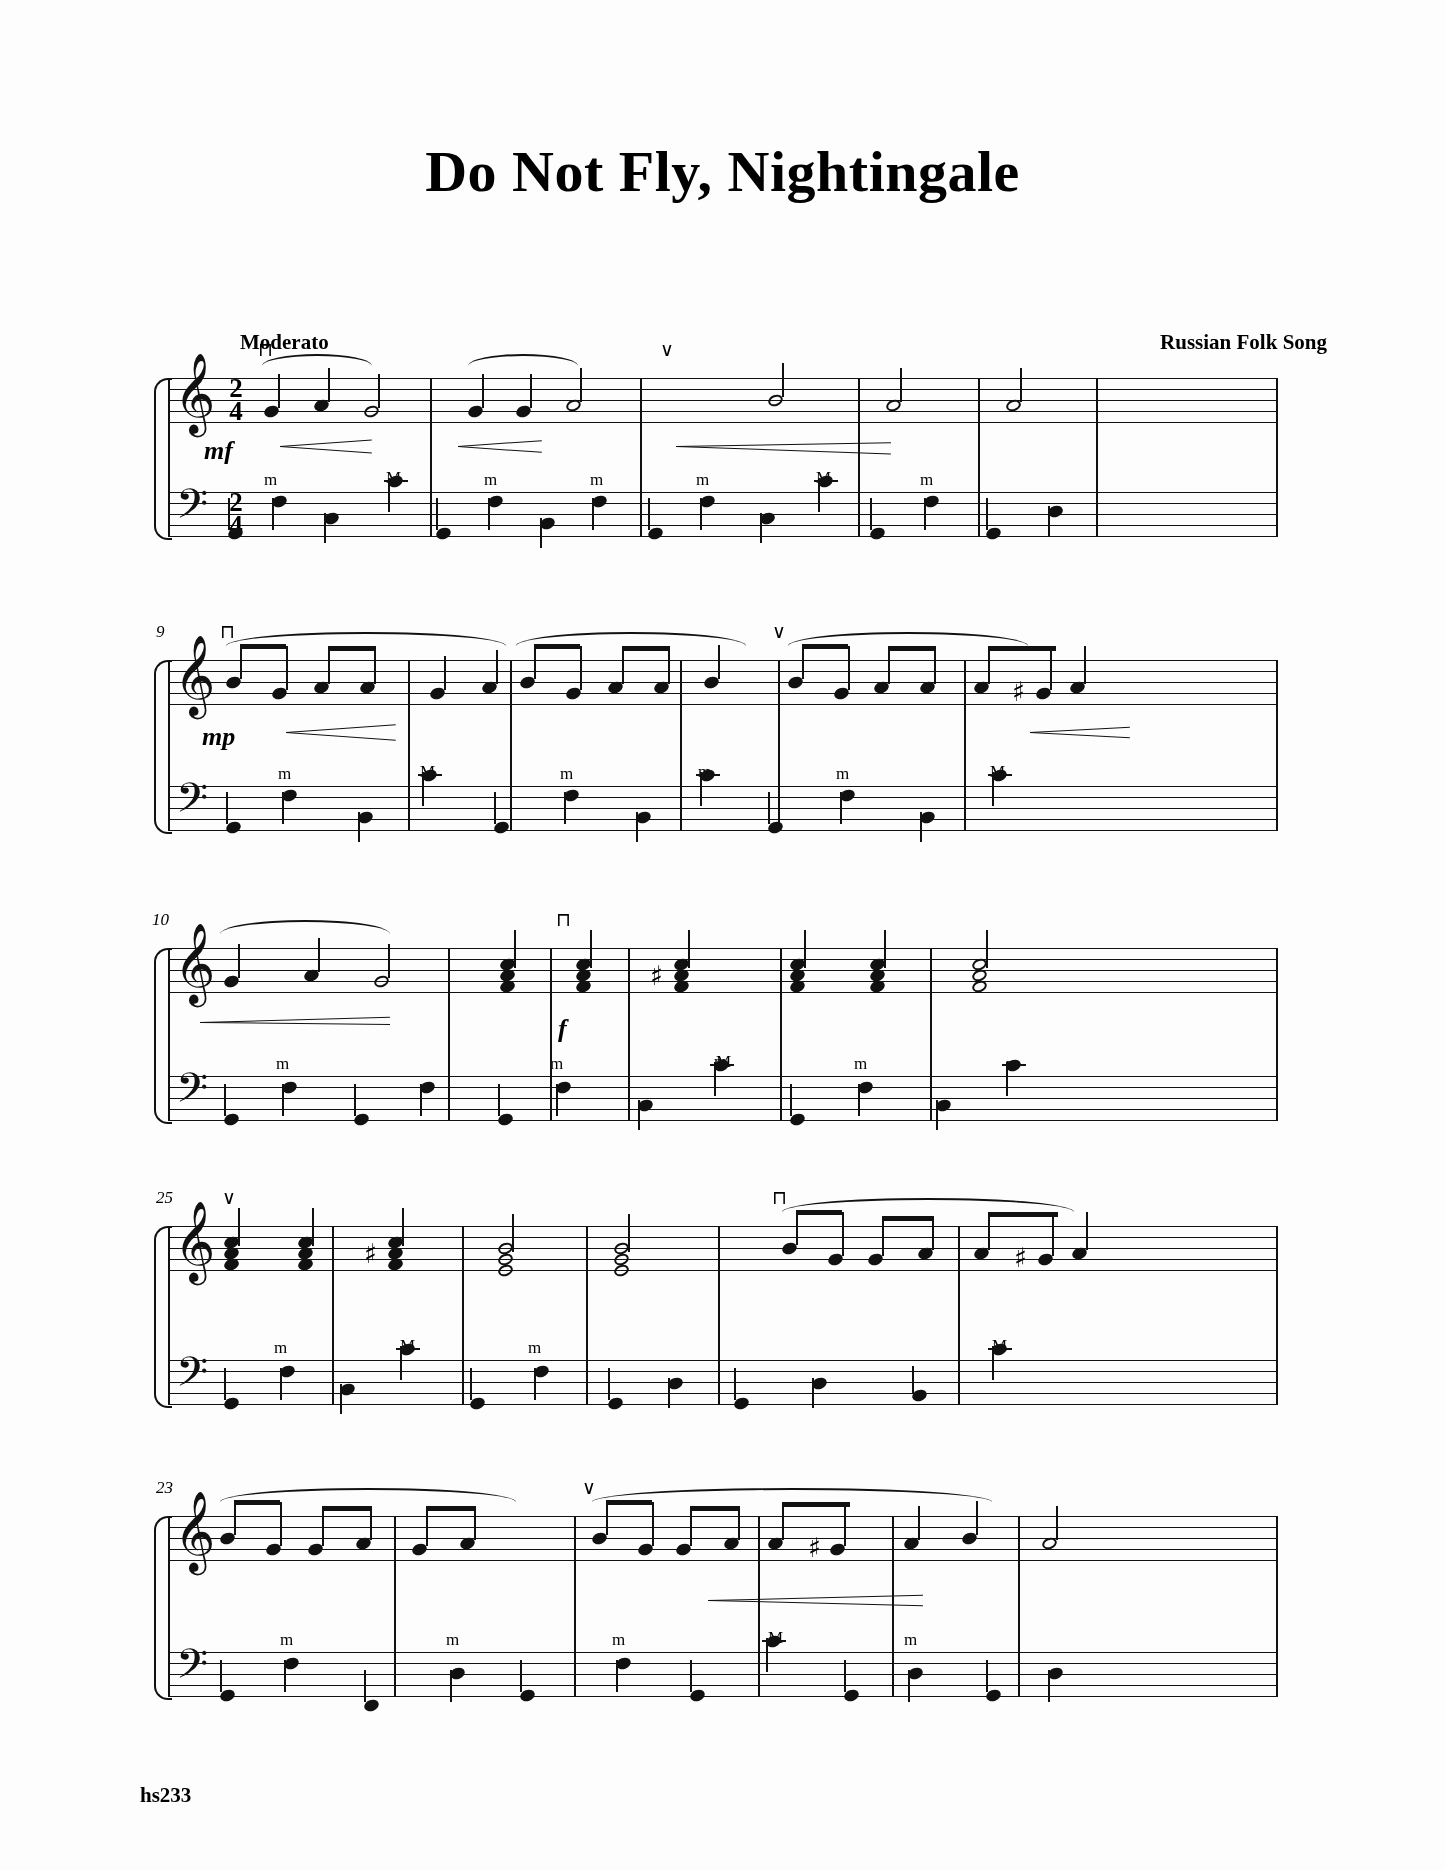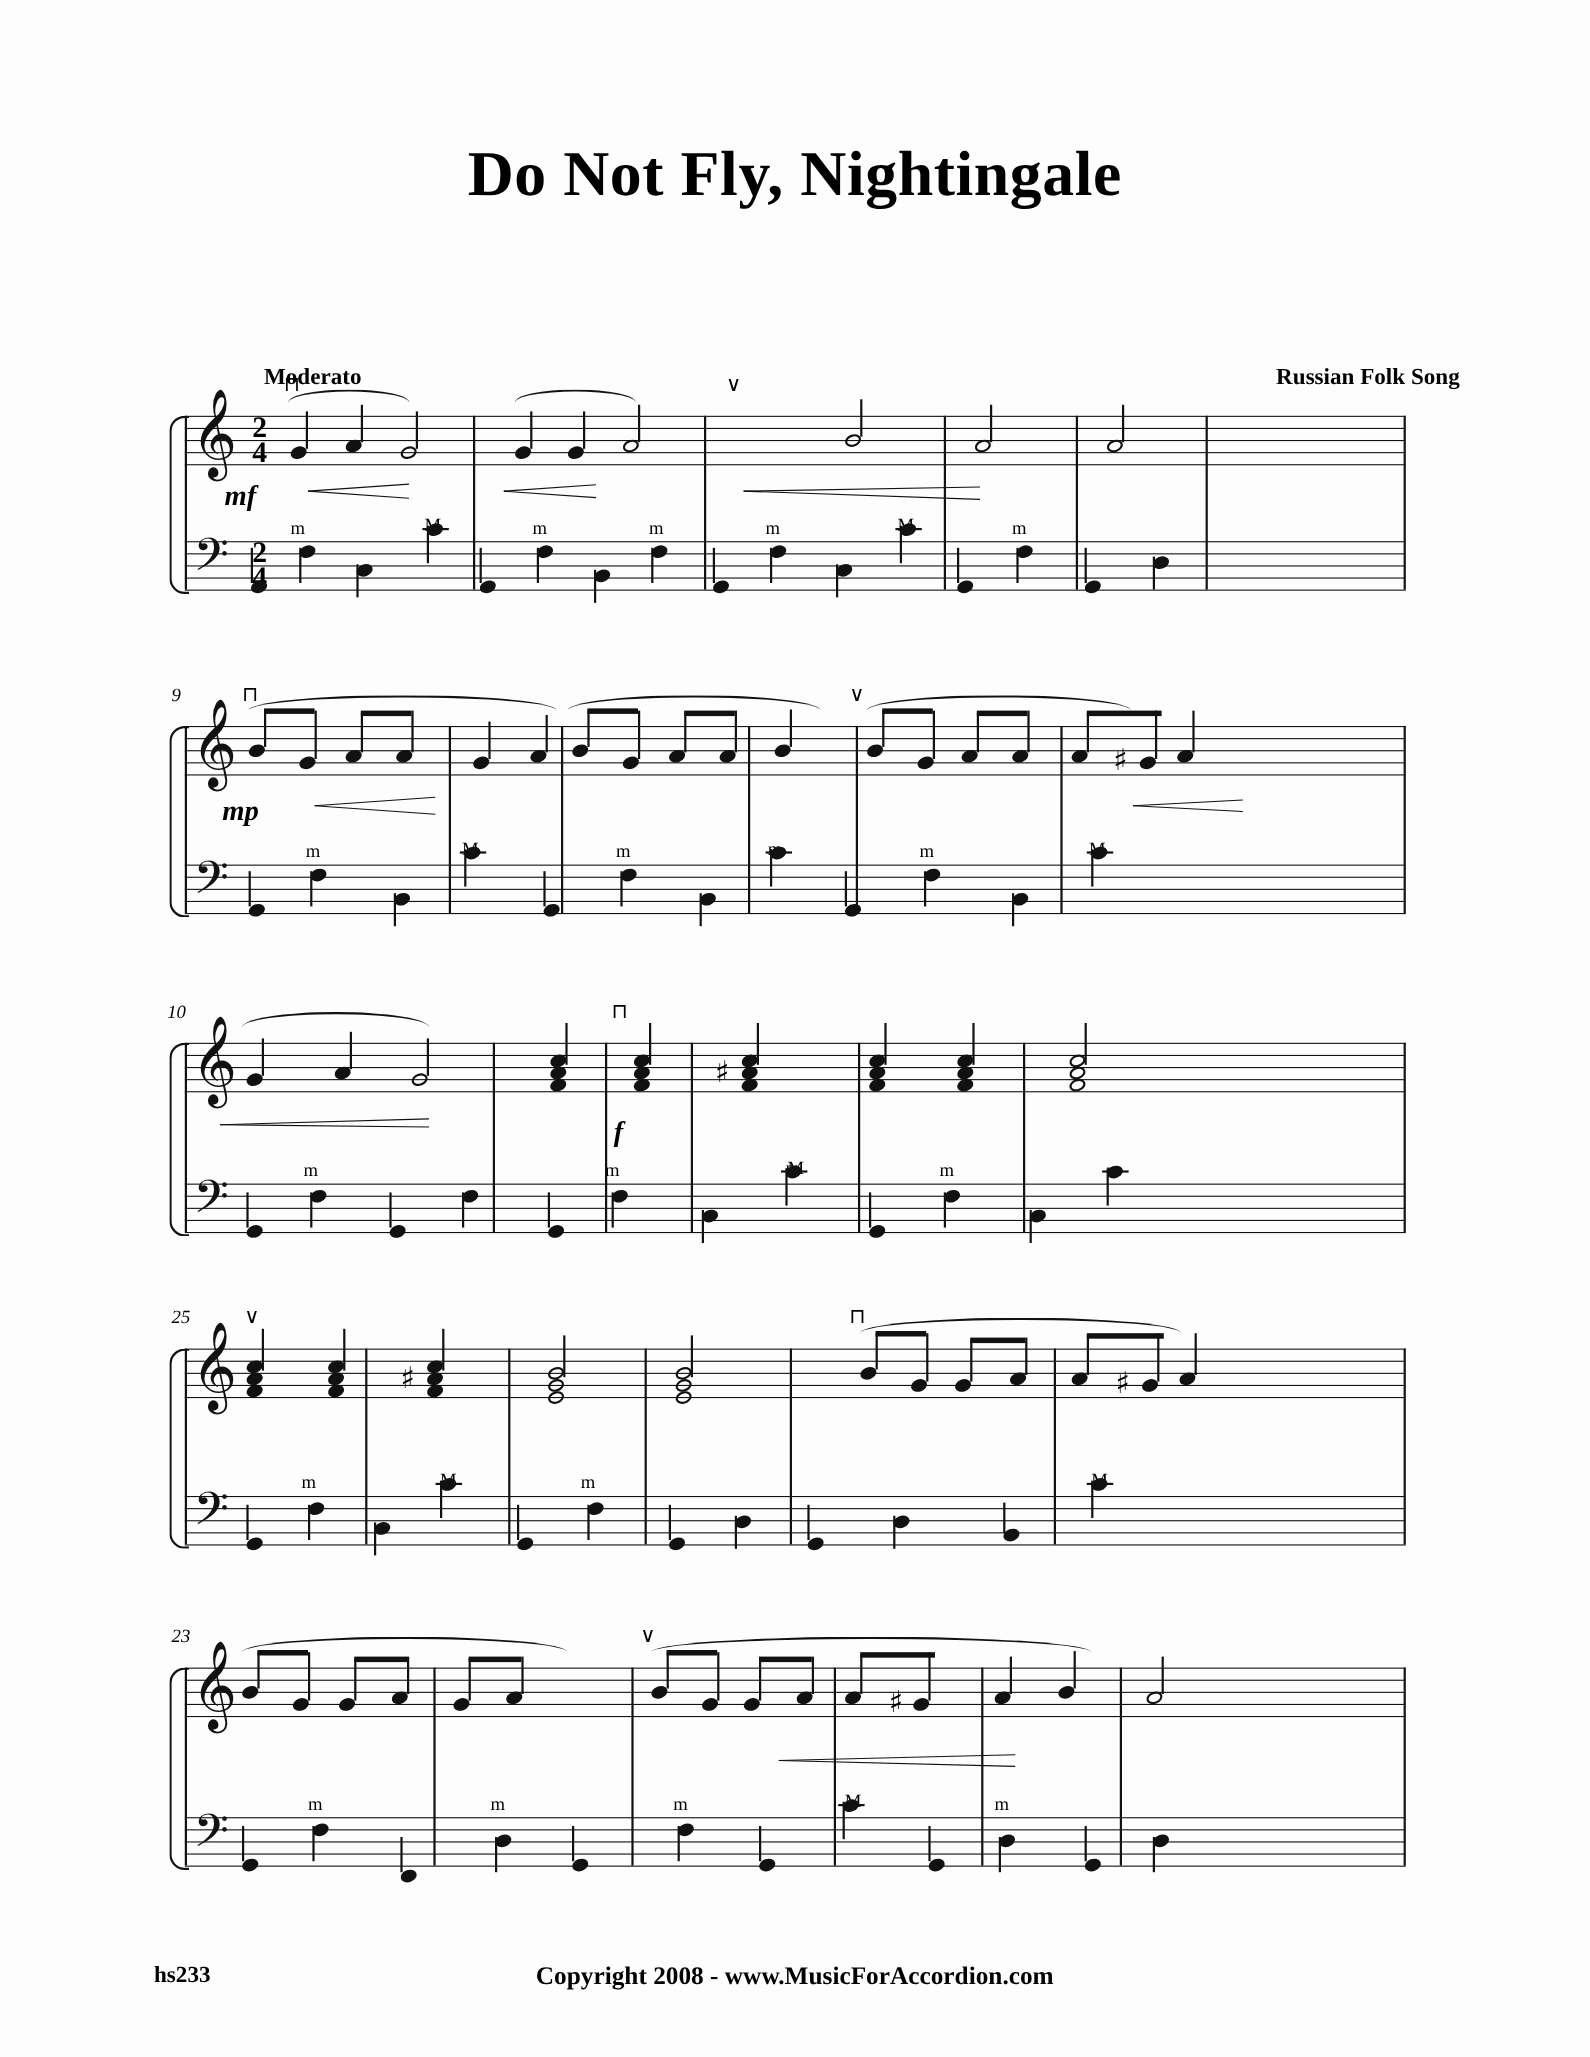--- a/index.html
+++ b/index.html
@@ -15,21 +15,21 @@
     color: #000000;
     overflow: hidden;
   }
   .page {
     position: absolute;
     inset: 0;
     background: #fdfdfd;
   }
   .title {
     position: absolute;
-    top: 124px;
+    top: 138px;
     left: 0;
     width: 100%;
     text-align: center;
     font-size: 58px;
     font-weight: bold;
     font-family: "Liberation Serif", serif;
     letter-spacing: 0.5px;
   }
   .tempo {
     position: absolute;
@@ -805,15 +805,14 @@
 
     <div class="barline" style="left:226px;top:0px;height:180px;"></div>
     <div class="barline" style="left:406px;top:0px;height:180px;"></div>
     <div class="barline" style="left:590px;top:0px;height:180px;"></div>
     <div class="barline" style="left:724px;top:0px;height:180px;"></div>
     <div class="barline" style="left:850px;top:0px;height:180px;"></div>
     <div class="barline" style="left:1108px;top:0px;height:180px;"></div>
   </div>
 
   <div class="footer-left">hs233</div>
-  <div class="footer-center">Copyright 2008 - www.MusicForAccordion.com</div>
 
 </div>
 
 </body></html>

